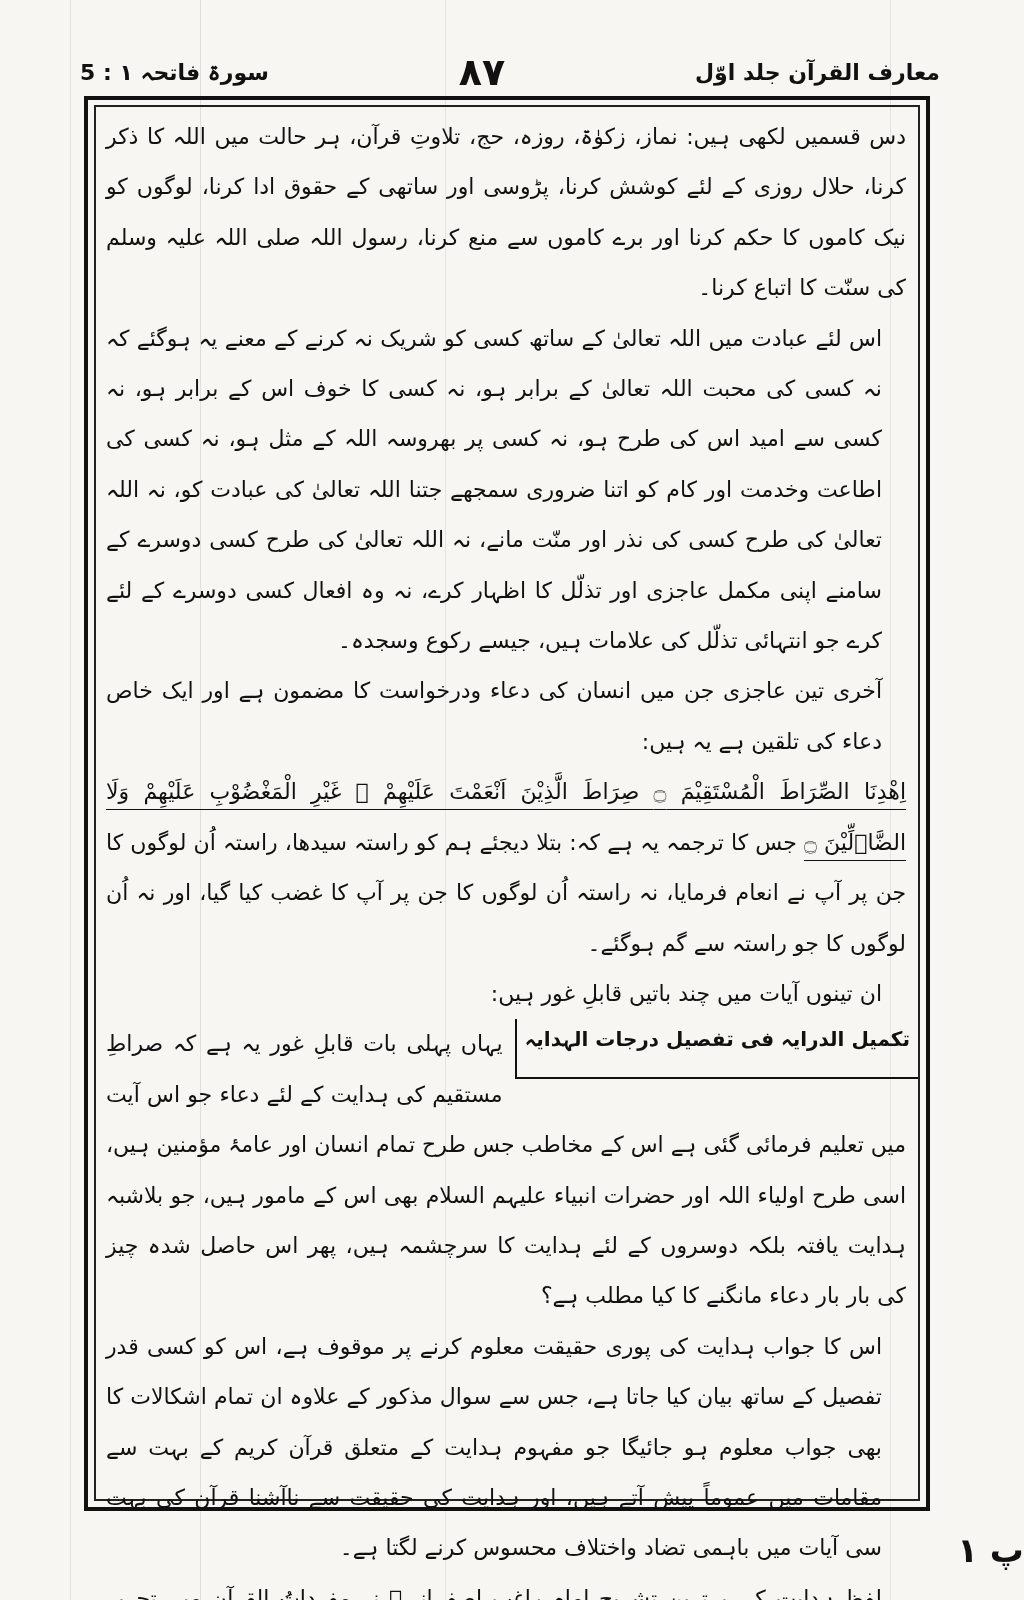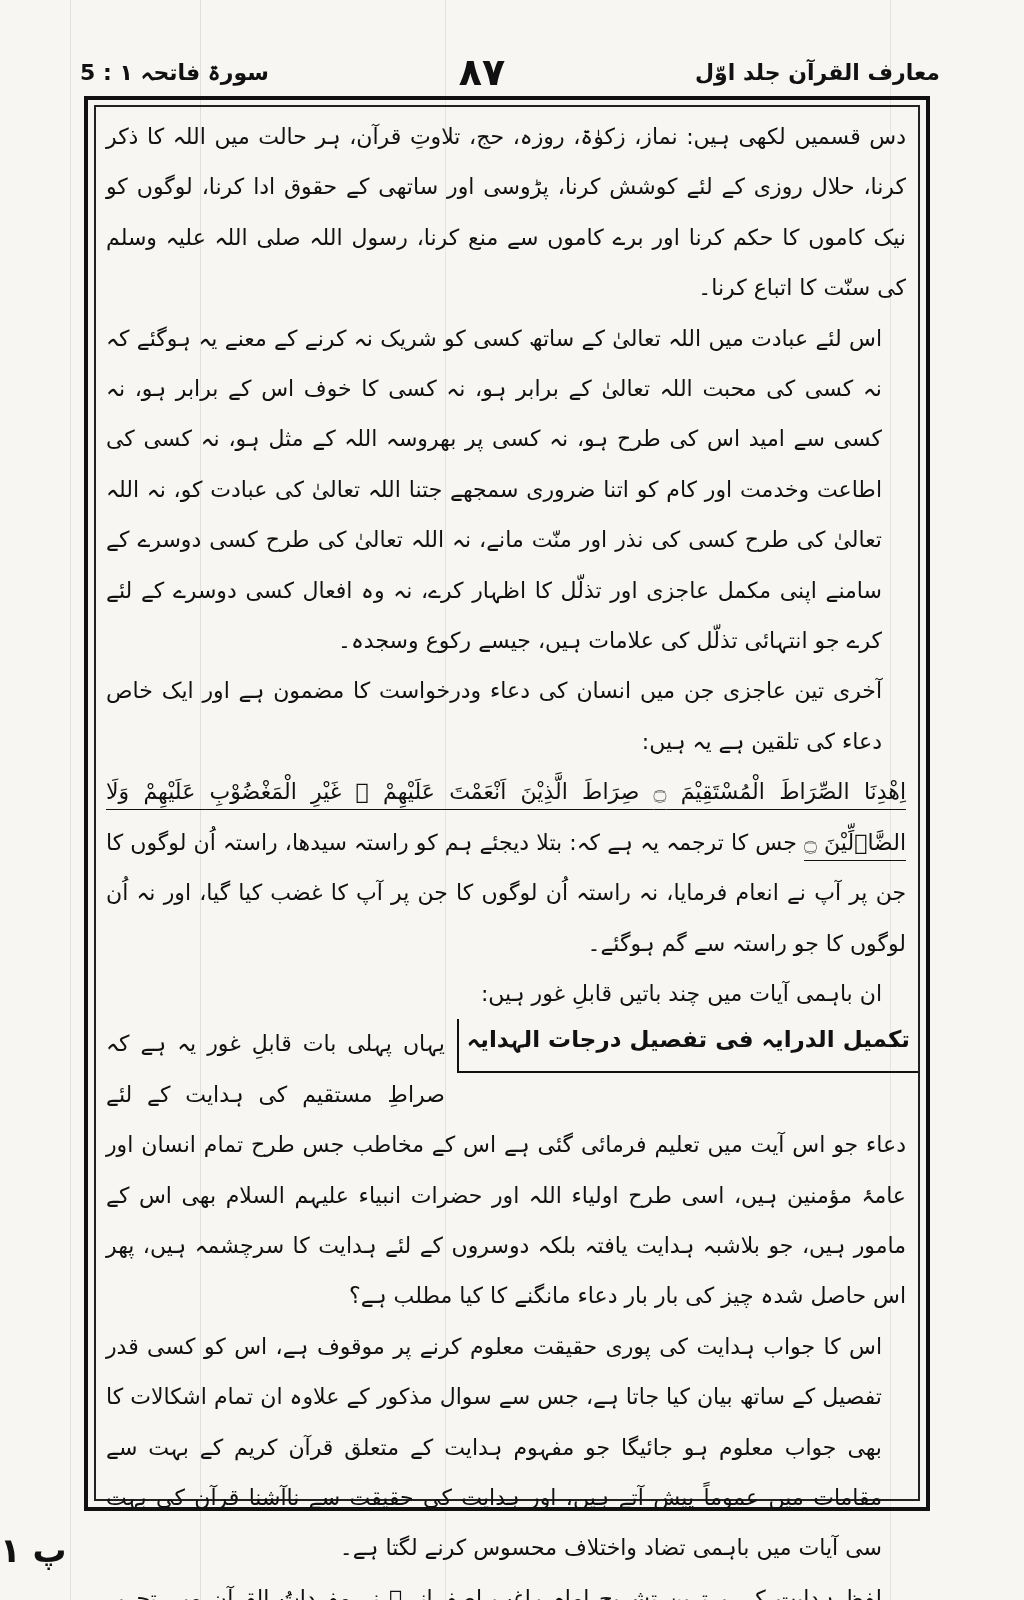--- a/index.html
+++ b/index.html
@@ -36,25 +36,25 @@
     direction:rtl; text-align:justify;
     font-family:"DejaVu Sans", sans-serif;
     font-size:22px; line-height:50.4px;
   }
   .body-text p { margin:0; }
   .indent { padding-right:24px; }
   .quran { text-decoration:underline; text-decoration-thickness:1px; text-underline-offset:10px; }
   .sidenote-row { position:relative; }
   .sidenote {
     float:right; border-left:2px solid #111; border-bottom:2px solid #111;
-    padding:0 8px 12px 8px; margin-left:12px; margin-right:-12px;
-    font-size:23px; line-height:40px; font-weight:bold;
+    padding:0 8px 18px 8px; margin-left:12px; margin-right:-12px;
+    font-size:20px; line-height:40px; font-weight:bold;
   }
   .footer {
-    position:absolute; top:1530px; left:0; width:1024px; text-align:left;
+    position:absolute; top:1530px; left:0; width:1024px; text-align:right;
     font-size:34px; font-weight:bold; direction:rtl;
   }
 </style>
 </head>
 <body>
 
 <div class="faint-lines"></div>
 
 <div class="header">
   <span>معارف القرآن جلد اوّل</span>
@@ -66,21 +66,21 @@
 <div class="inner-frame"></div>
 
 <div class="body-text">
   <p>دس قسمیں لکھی ہیں: نماز، زکوٰۃ، روزہ، حج، تلاوتِ قرآن، ہر حالت میں اللہ کا ذکر کرنا، حلال روزی کے لئے کوشش کرنا، پڑوسی اور ساتھی کے حقوق ادا کرنا، لوگوں کو نیک کاموں کا حکم کرنا اور برے کاموں سے منع کرنا، رسول اللہ صلی اللہ علیہ وسلم کی سنّت کا اتباع کرنا۔</p>
   <p class="indent">اس لئے عبادت میں اللہ تعالیٰ کے ساتھ کسی کو شریک نہ کرنے کے معنے یہ ہوگئے کہ نہ کسی کی محبت اللہ تعالیٰ کے برابر ہو، نہ کسی کا خوف اس کے برابر ہو، نہ کسی سے امید اس کی طرح ہو، نہ کسی پر بھروسہ اللہ کے مثل ہو، نہ کسی کی اطاعت وخدمت اور کام کو اتنا ضروری سمجھے جتنا اللہ تعالیٰ کی عبادت کو، نہ اللہ تعالیٰ کی طرح کسی کی نذر اور منّت مانے، نہ اللہ تعالیٰ کی طرح کسی دوسرے کے سامنے اپنی مکمل عاجزی اور تذلّل کا اظہار کرے، نہ وہ افعال کسی دوسرے کے لئے کرے جو انتہائی تذلّل کی علامات ہیں، جیسے رکوع وسجدہ۔</p>
   <p class="indent">آخری تین عاجزی جن میں انسان کی دعاء ودرخواست کا مضمون ہے اور ایک خاص دعاء کی تلقین ہے یہ ہیں:</p>
   <p>
     <span class="quran">اِهْدِنَا الصِّرَاطَ الْمُسْتَقِيْمَ ۝ صِرَاطَ الَّذِيْنَ اَنْعَمْتَ عَلَيْهِمْ ۙ غَيْرِ الْمَغْضُوْبِ عَلَيْهِمْ وَلَا الضَّاۗلِّيْنَ ۝</span>
     <span>جس کا ترجمہ یہ ہے کہ: بتلا دیجئے ہم کو راستہ سیدھا، راستہ اُن لوگوں کا جن پر آپ نے انعام فرمایا، نہ راستہ اُن لوگوں کا جن پر آپ کا غضب کیا گیا، اور نہ اُن لوگوں کا جو راستہ سے گم ہوگئے۔</span>
   </p>
-  <p class="indent">ان باہمی آیات میں چند باتیں قابلِ غور ہیں:</p>
+  <p class="indent">ان تینوں آیات میں چند باتیں قابلِ غور ہیں:</p>
   <p class="sidenote-row">
     <span class="sidenote">تکمیل الدرایہ فی تفصیل درجات الہدایہ</span>
     <span>یہاں پہلی بات قابلِ غور یہ ہے کہ صراطِ مستقیم کی ہدایت کے لئے دعاء جو اس آیت میں تعلیم فرمائی گئی ہے اس کے مخاطب جس طرح تمام انسان اور عامۂ مؤمنین ہیں، اسی طرح اولیاء اللہ اور حضرات انبیاء علیہم السلام بھی اس کے مامور ہیں، جو بلاشبہ ہدایت یافتہ بلکہ دوسروں کے لئے ہدایت کا سرچشمہ ہیں، پھر اس حاصل شدہ چیز کی بار بار دعاء مانگنے کا کیا مطلب ہے؟</span>
   </p>
   <p class="indent">اس کا جواب ہدایت کی پوری حقیقت معلوم کرنے پر موقوف ہے، اس کو کسی قدر تفصیل کے ساتھ بیان کیا جاتا ہے، جس سے سوال مذکور کے علاوہ ان تمام اشکالات کا بھی جواب معلوم ہو جائیگا جو مفہوم ہدایت کے متعلق قرآن کریم کے بہت سے مقامات میں عموماً پیش آتے ہیں، اور ہدایت کی حقیقت سے ناآشنا قرآن کی بہت سی آیات میں باہمی تضاد واختلاف محسوس کرنے لگتا ہے۔</p>
   <p class="indent">لفظ ہدایت کی بہترین تشریح امام راغب اصفہانیؒ نے مفرداتُ القرآن میں تحریر فرمائی ہے، جس کا خلاصہ یہ ہے کہ ہدایت کے اصلی معنی ہیں کسی شخص کو منزلِ مقصود کی طرف مہربانی کے ساتھ رہنمائی کرنا، اور ہدایت کرنا حقیقی معنی میں صرف اللہ تعالیٰ ہی کا فعل ہے، جس کے مختلف درجات ہیں:</p>
 
 </div>
 
 <div class="footer">پ ۱</div>

